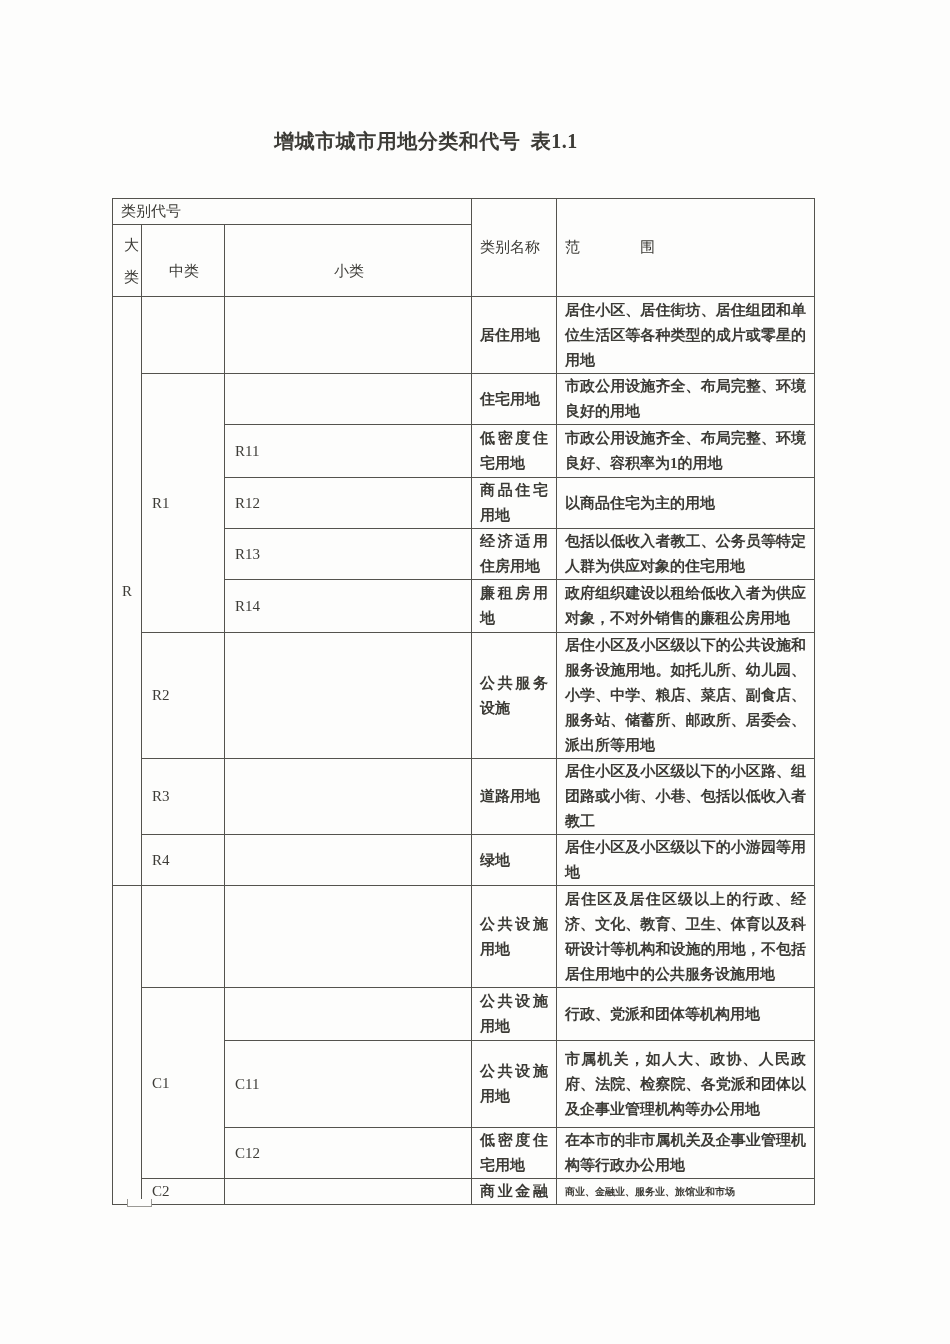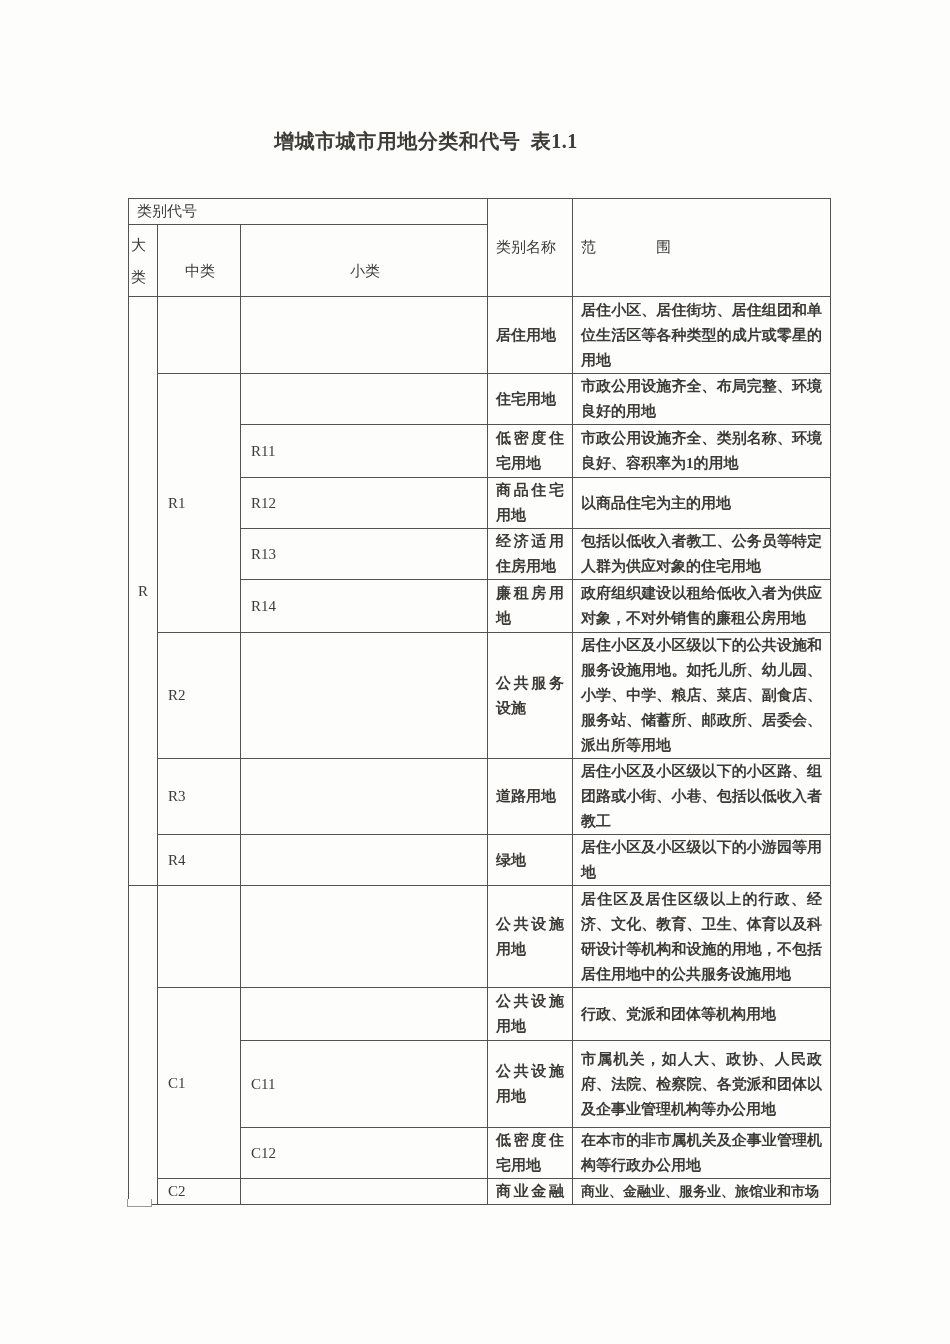--- a/index.html
+++ b/index.html
@@ -14,21 +14,21 @@
     position: absolute;
     top: 128px; left: 0;
     width: 852px;
     text-align: center;
     font-size: 20px;
     font-weight: bold;
     letter-spacing: 0.5px;
   }
   table.land-use {
     position: absolute;
-    left: 128px; top: 198px;
+    left: 112px; top: 198px;
     width: 702px;
     border-collapse: collapse;
     table-layout: fixed;
     padding-left: 9px;
   }
   col.c-major { width: 29px; }
   col.c-middle { width: 83px; }
   col.c-minor { width: 247px; }
   col.c-name { width: 85px; }
   col.c-scope { width: 258px; }
@@ -48,27 +48,27 @@
   td.name, td.scope {
     text-align: justify;
     font-weight: bold;
   }
   td.hdr-bottom {
     vertical-align: bottom;
     padding-bottom: 12px;
     text-align: center;
   }
   td.hdr-major {
-    text-align: left;
+    text-align: right;
     padding: 0 2px;
     line-height: 32px;
     vertical-align: middle;
   }
   td.spread { text-align-last: justify; }
-  td.tight { font-size: 14px; }
+  td.tight { font-size: 10px; }
   tr.rh26 { height: 26px; }
   tr.rh72 { height: 72px; }
   tr.rh77 { height: 77px; }
   tr.rh50 { height: 50px; }
   tr.rh51 { height: 51px; }
   tr.rh53 { height: 53px; }
   tr.rh75 { height: 75px; }
   tr.rh87 { height: 87px; }
   tr.rh102 { height: 102px; }
   tr.rh125 { height: 125px; }
@@ -116,21 +116,21 @@
     </tr>
     <tr class="rh50">
       <td class="code" rowspan="5">R1</td>
       <td></td>
       <td class="name">住宅用地</td>
       <td class="scope">市政公用设施齐全、布局完整、环境良好的用地</td>
     </tr>
     <tr class="rh53">
       <td class="code">R11</td>
       <td class="name">低密度住宅用地</td>
-      <td class="scope">市政公用设施齐全、类别名称、环境良好、容积率为1的用地</td>
+      <td class="scope">市政公用设施齐全、布局完整、环境良好、容积率为1的用地</td>
     </tr>
     <tr class="rh50">
       <td class="code">R12</td>
       <td class="name">商品住宅用地</td>
       <td class="scope">以商品住宅为主的用地</td>
     </tr>
     <tr class="rh50">
       <td class="code">R13</td>
       <td class="name">经济适用住房用地</td>
       <td class="scope">包括以低收入者教工、公务员等特定人群为供应对象的住宅用地</td>

